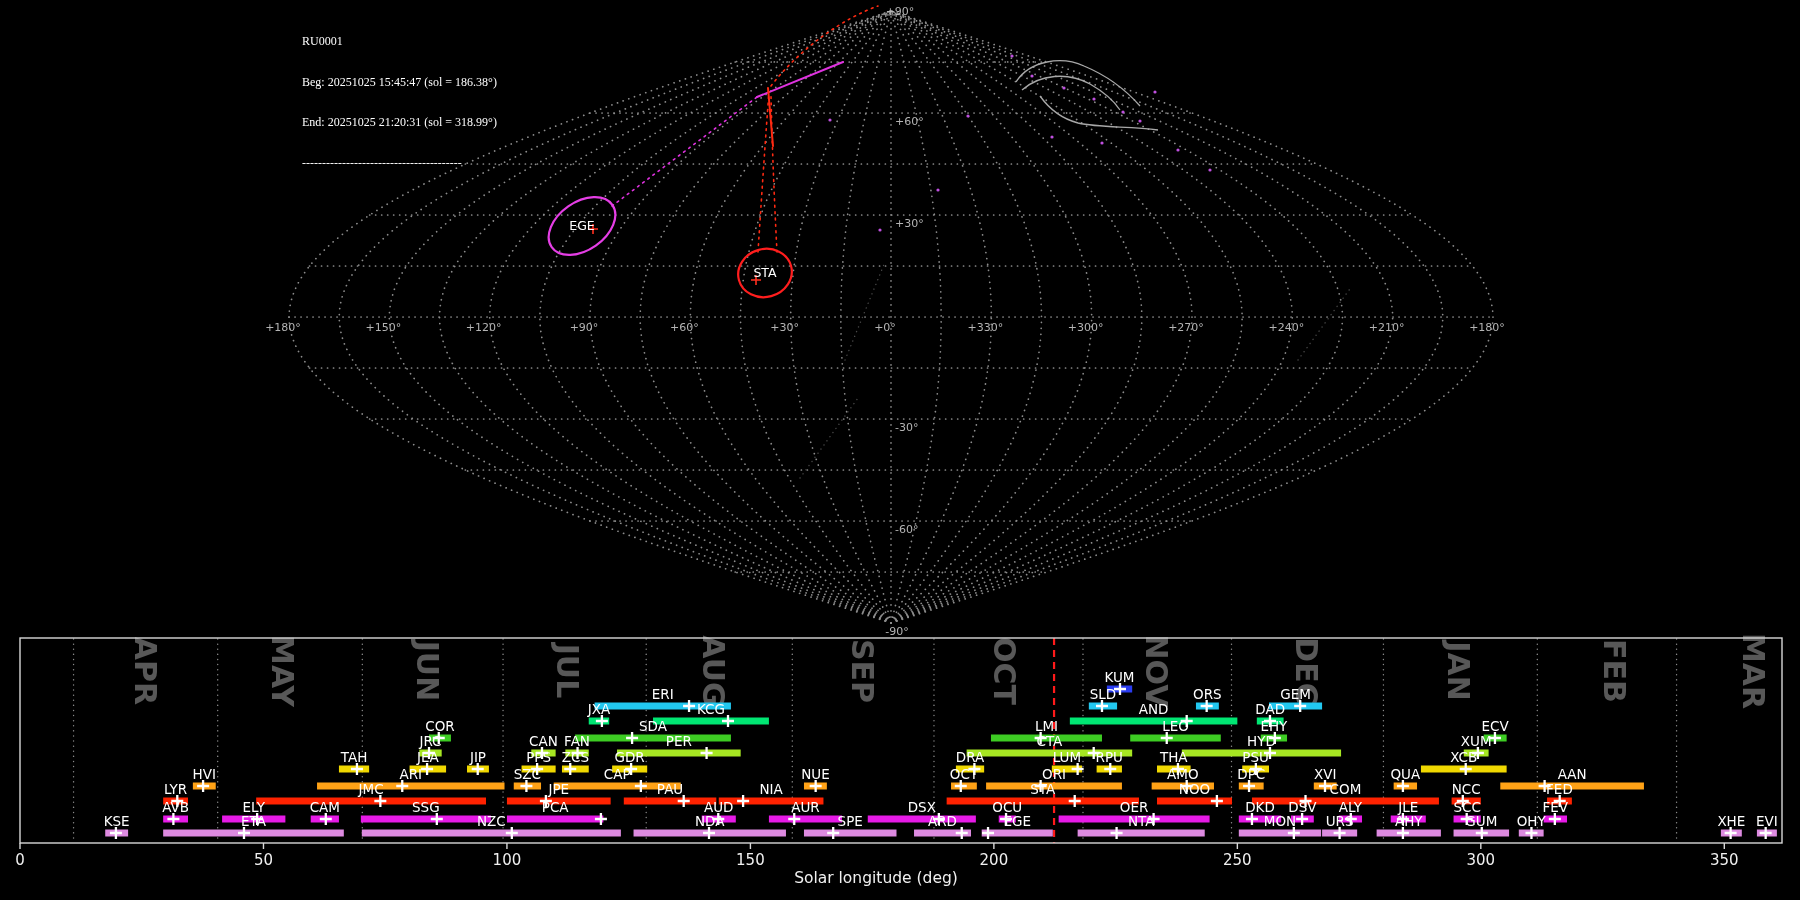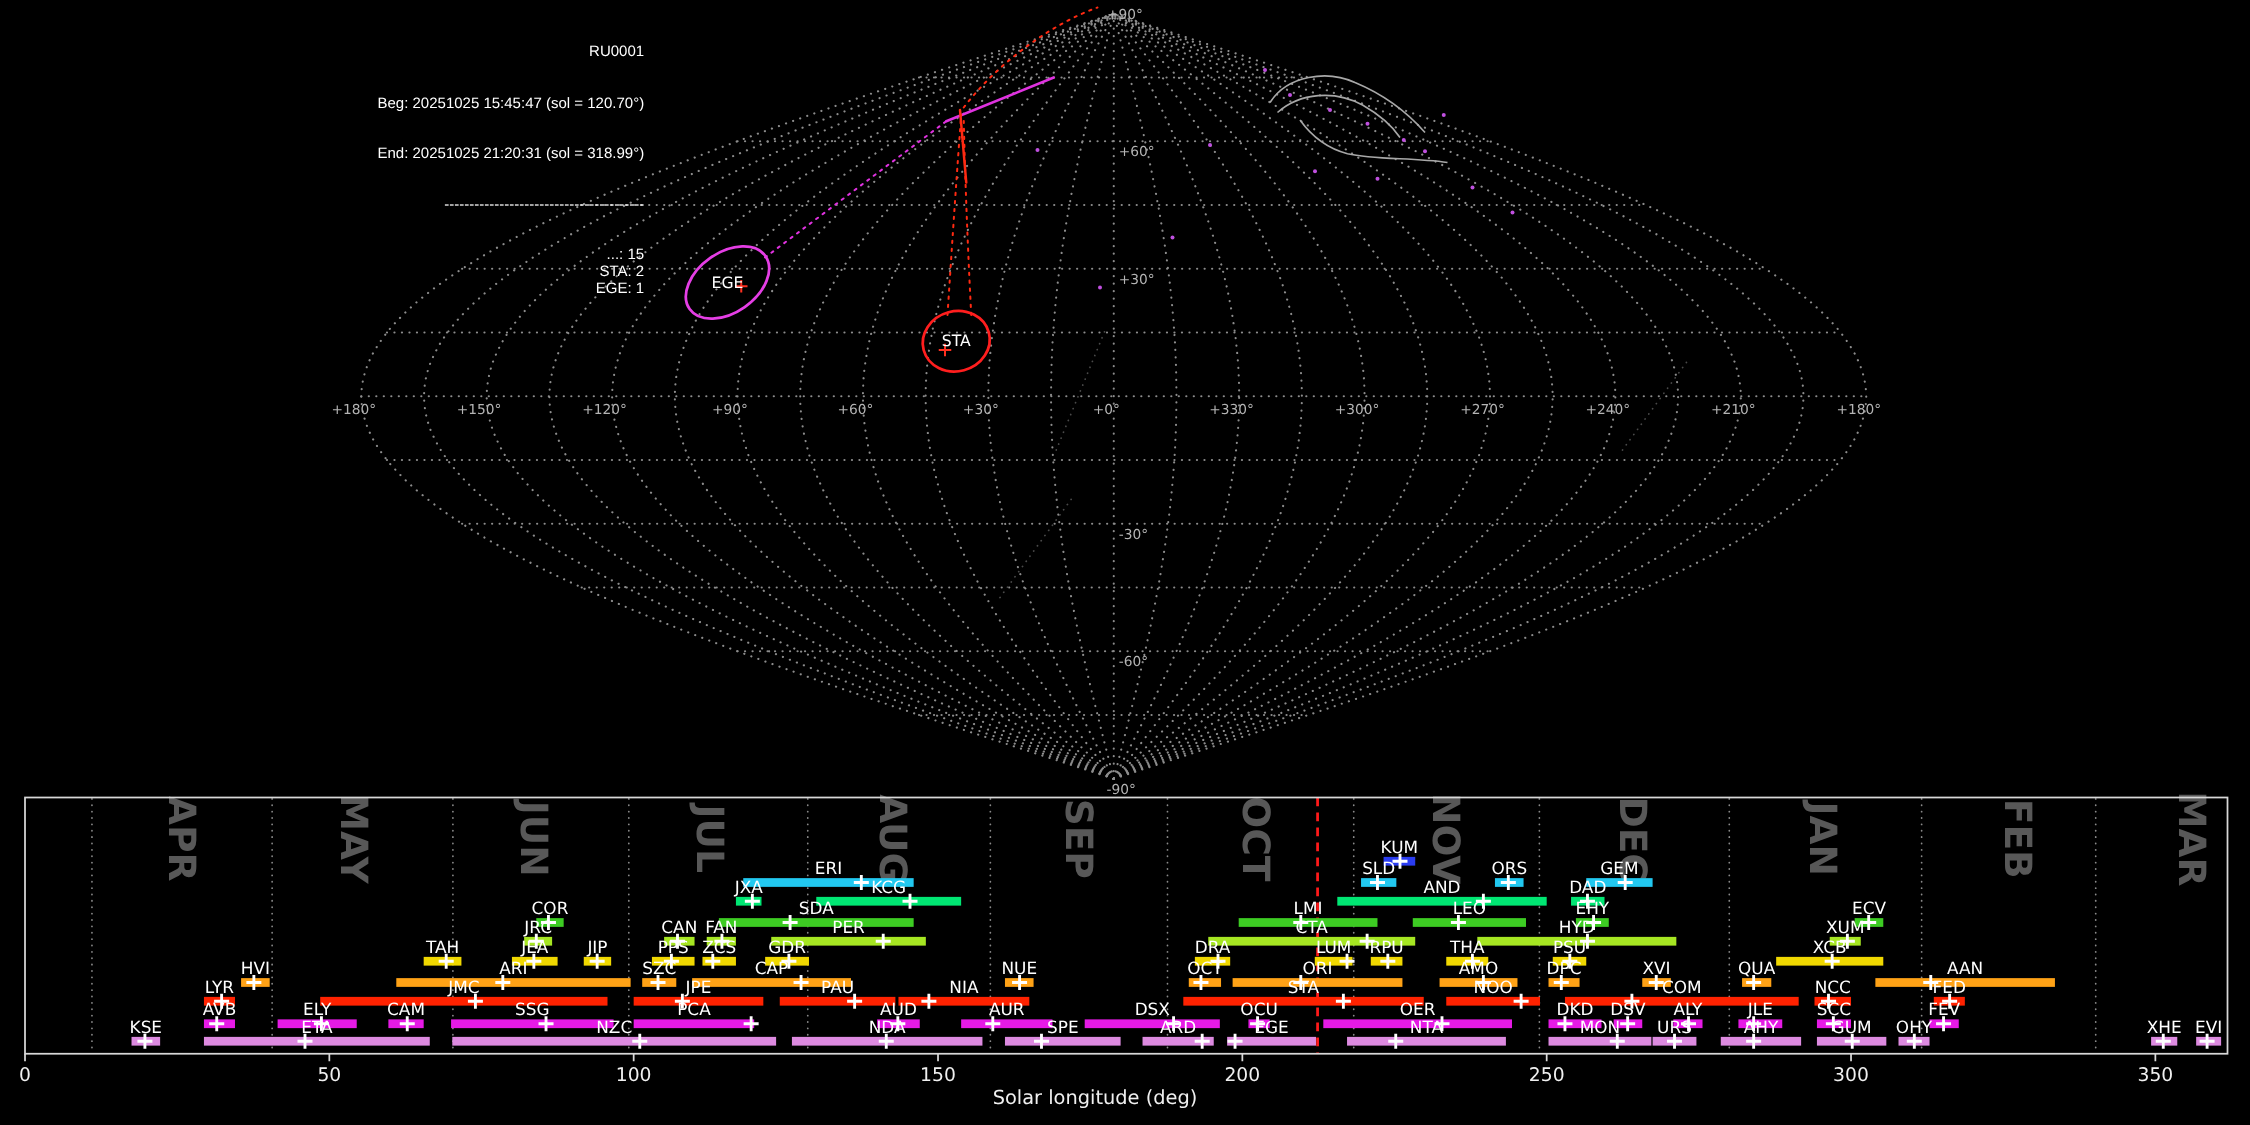--- a/index.html
+++ b/index.html
@@ -1,20 +1,20 @@
 <!DOCTYPE html>
 <html><head>
 <meta charset="utf-8">
 <style>
   html,body{margin:0;padding:0;background:#000;}
   #root{position:relative;width:1800px;height:900px;background:#000;overflow:hidden;
         font-family:"DejaVu Sans",sans-serif;}
   #header{position:absolute;left:302px;top:8px;color:#fff;
-          font-family:Liberation Sans, sans-serif;font-size:12px;line-height:13.5px;
-          white-space:pre;text-align:right;}
+          font-family:Liberation Serif, serif;font-size:12px;line-height:13.5px;
+          white-space:pre;}
   svg{position:absolute;left:0;top:0;}
   text{font-family:"DejaVu Sans",sans-serif;}
 </style>
 </head>
 <body>
 
 <div id="root">
 
   <svg id="sky-svg" width="1800" height="900" viewBox="0 0 1800 900">
       <g stroke="#9c9c9c" stroke-width="1.7" stroke-linecap="round" stroke-dasharray="0.1 5.9" fill="none" opacity="0.9">
@@ -116,24 +116,23 @@
       </g>
       <g>
         <ellipse cx="765" cy="273" rx="27" ry="24" fill="none" stroke="#ff1e1e" stroke-width="2.2" transform="rotate(-15 765 273)"></ellipse>
         <path d="M 751,280 H 761 M 756,275 V 285" stroke="#ff3020" stroke-width="1.6"></path>
         <text x="765" y="277" fill="#fff" font-size="12.5" text-anchor="middle">STA</text>
       </g>
     </svg>
 
   <div id="header">
     <div>RU0001</div>
-    <div>Beg: 20251025 15:45:47 (sol = 120.70°)</div>
+    <div>Beg: 20251025 15:45:47 (sol = 186.38°)</div>
     <div>End: 20251025 21:20:31 (sol = 318.99°)</div>
     <div>----------------------------------------</div>
-    <div id="counts"><div>...: 15</div><div>STA: 2</div><div>EGE: 1</div></div>
   </div>
 
   <svg id="chart-svg" width="1800" height="900" viewBox="0 0 1800 900">
       <g stroke="#8a8a8a" stroke-width="1.4" stroke-linecap="round" stroke-dasharray="0.1 5">
         <line x1="73.5634" y1="639" x2="73.5634" y2="842"></line>
         <line x1="217.69764" y1="639" x2="217.69764" y2="842"></line>
         <line x1="362.31881999999996" y1="639" x2="362.31881999999996" y2="842"></line>
         <line x1="503.04447999999996" y1="639" x2="503.04447999999996" y2="842"></line>
         <line x1="646.20484" y1="639" x2="646.20484" y2="842"></line>
         <line x1="792.28684" y1="639" x2="792.28684" y2="842"></line>

